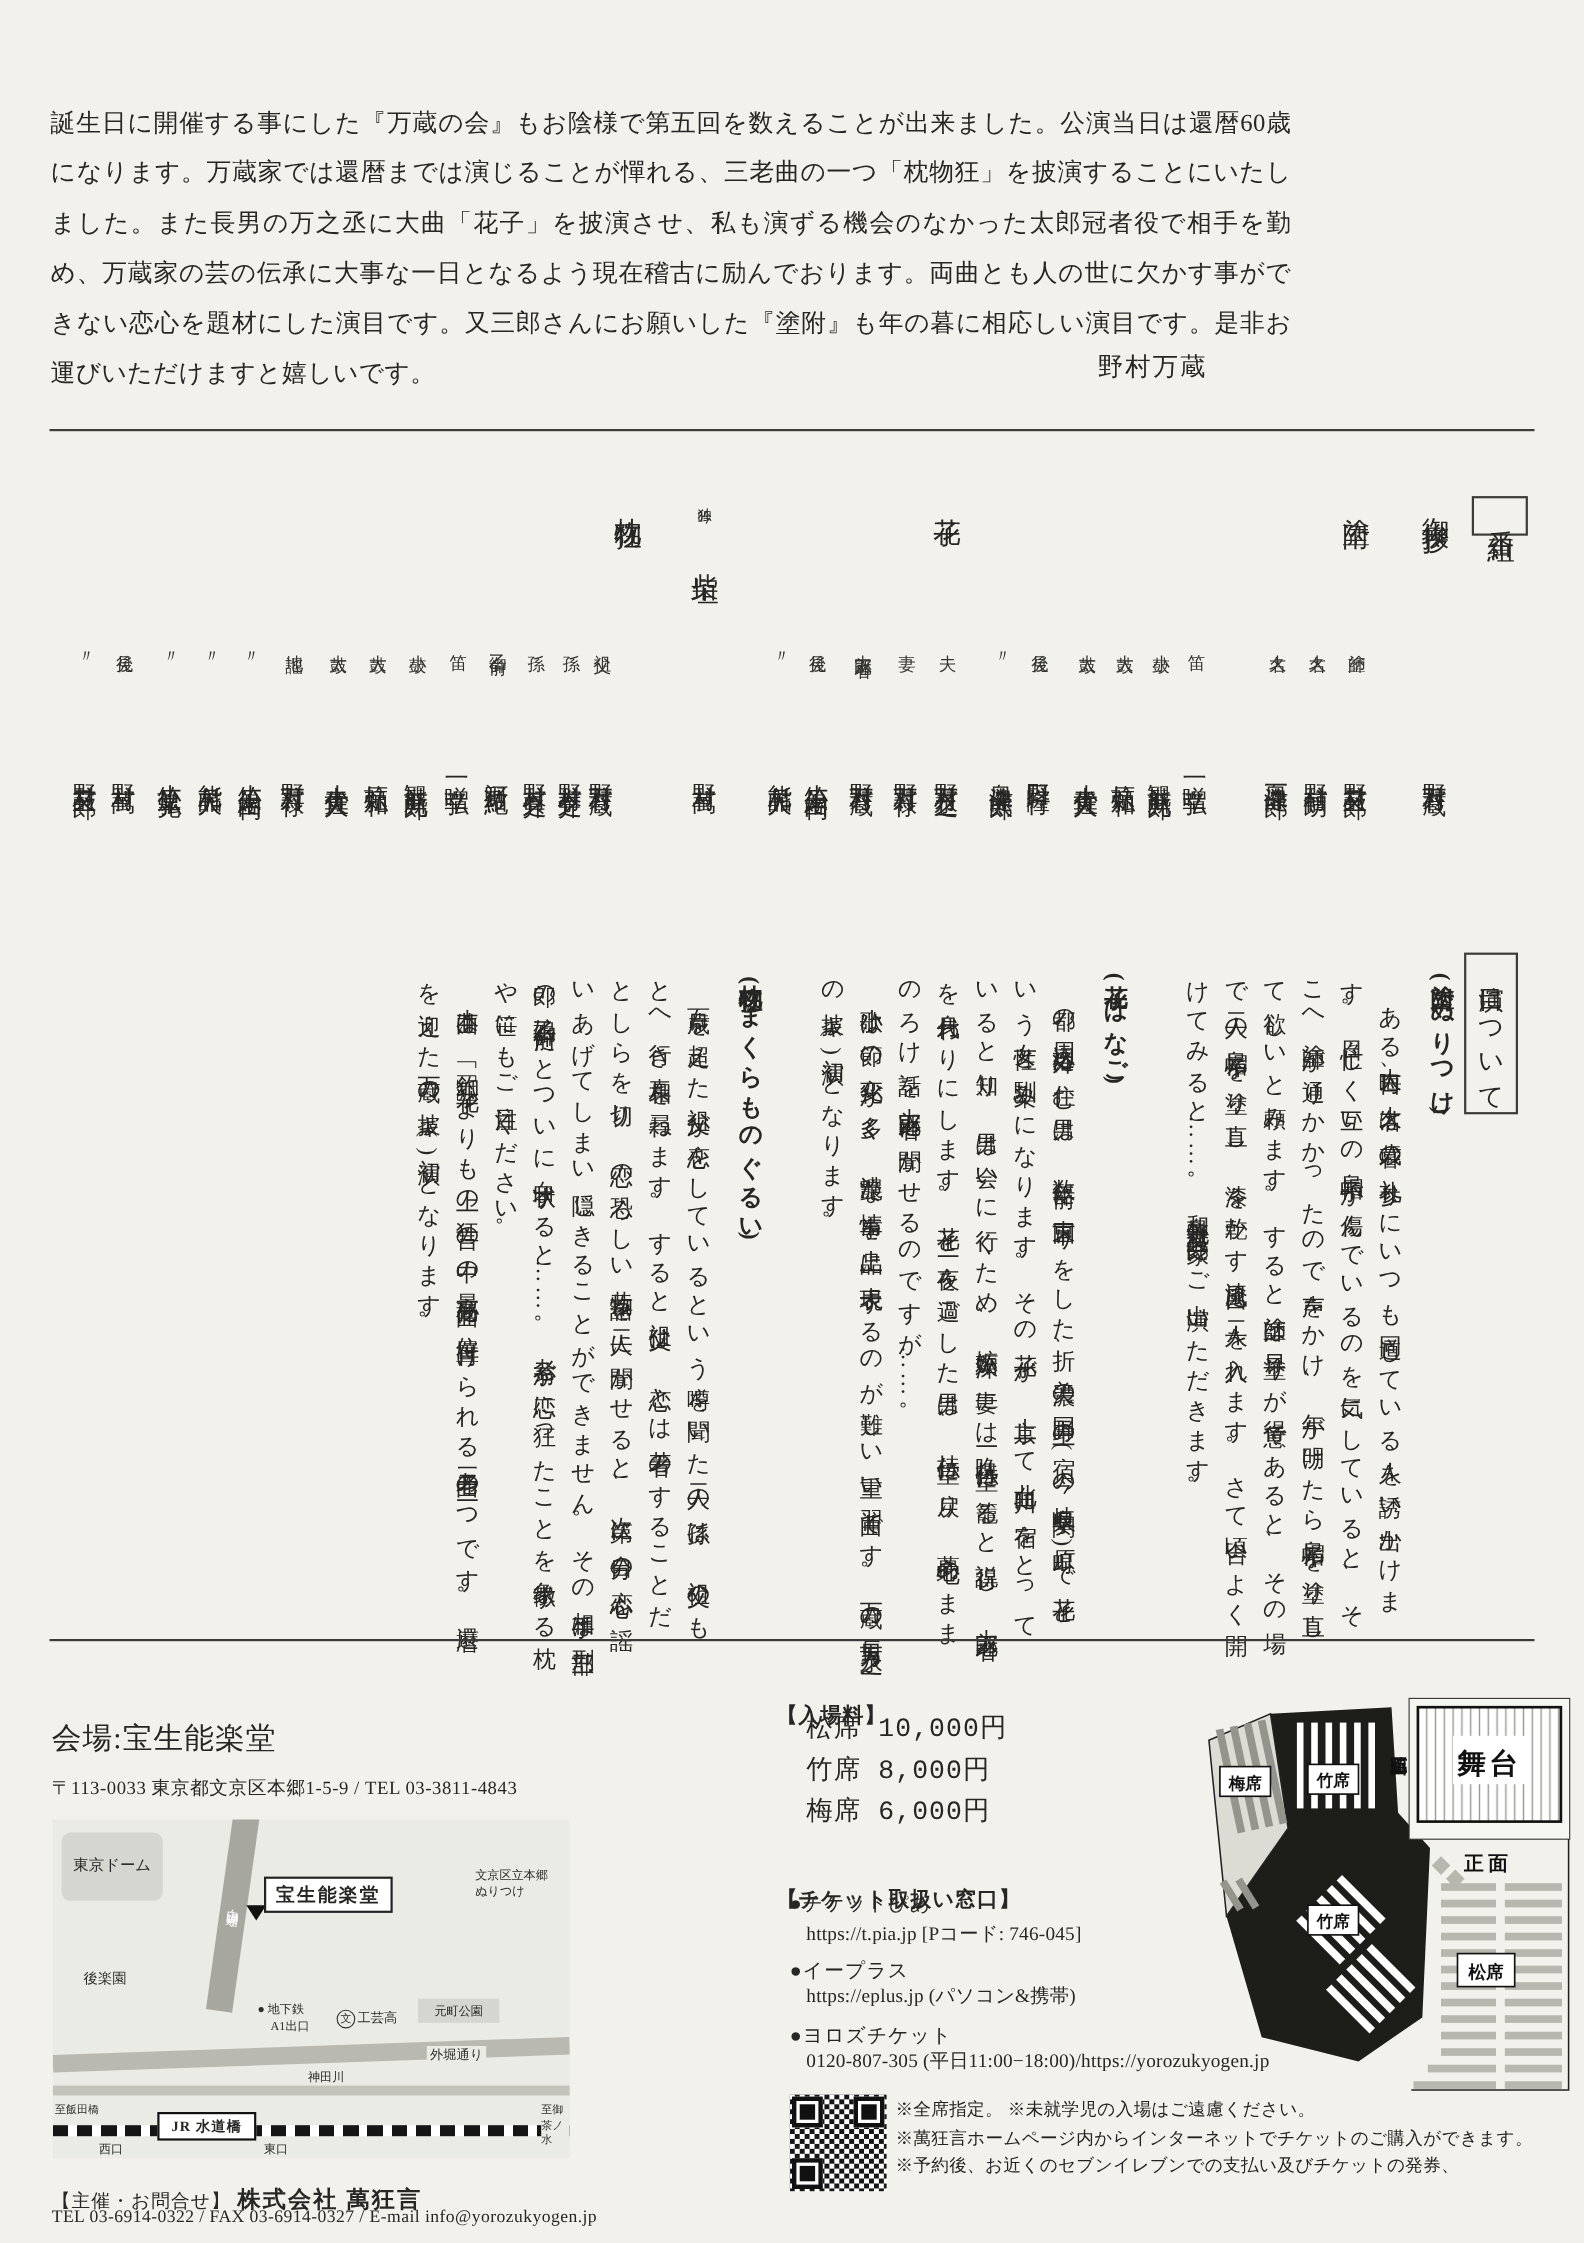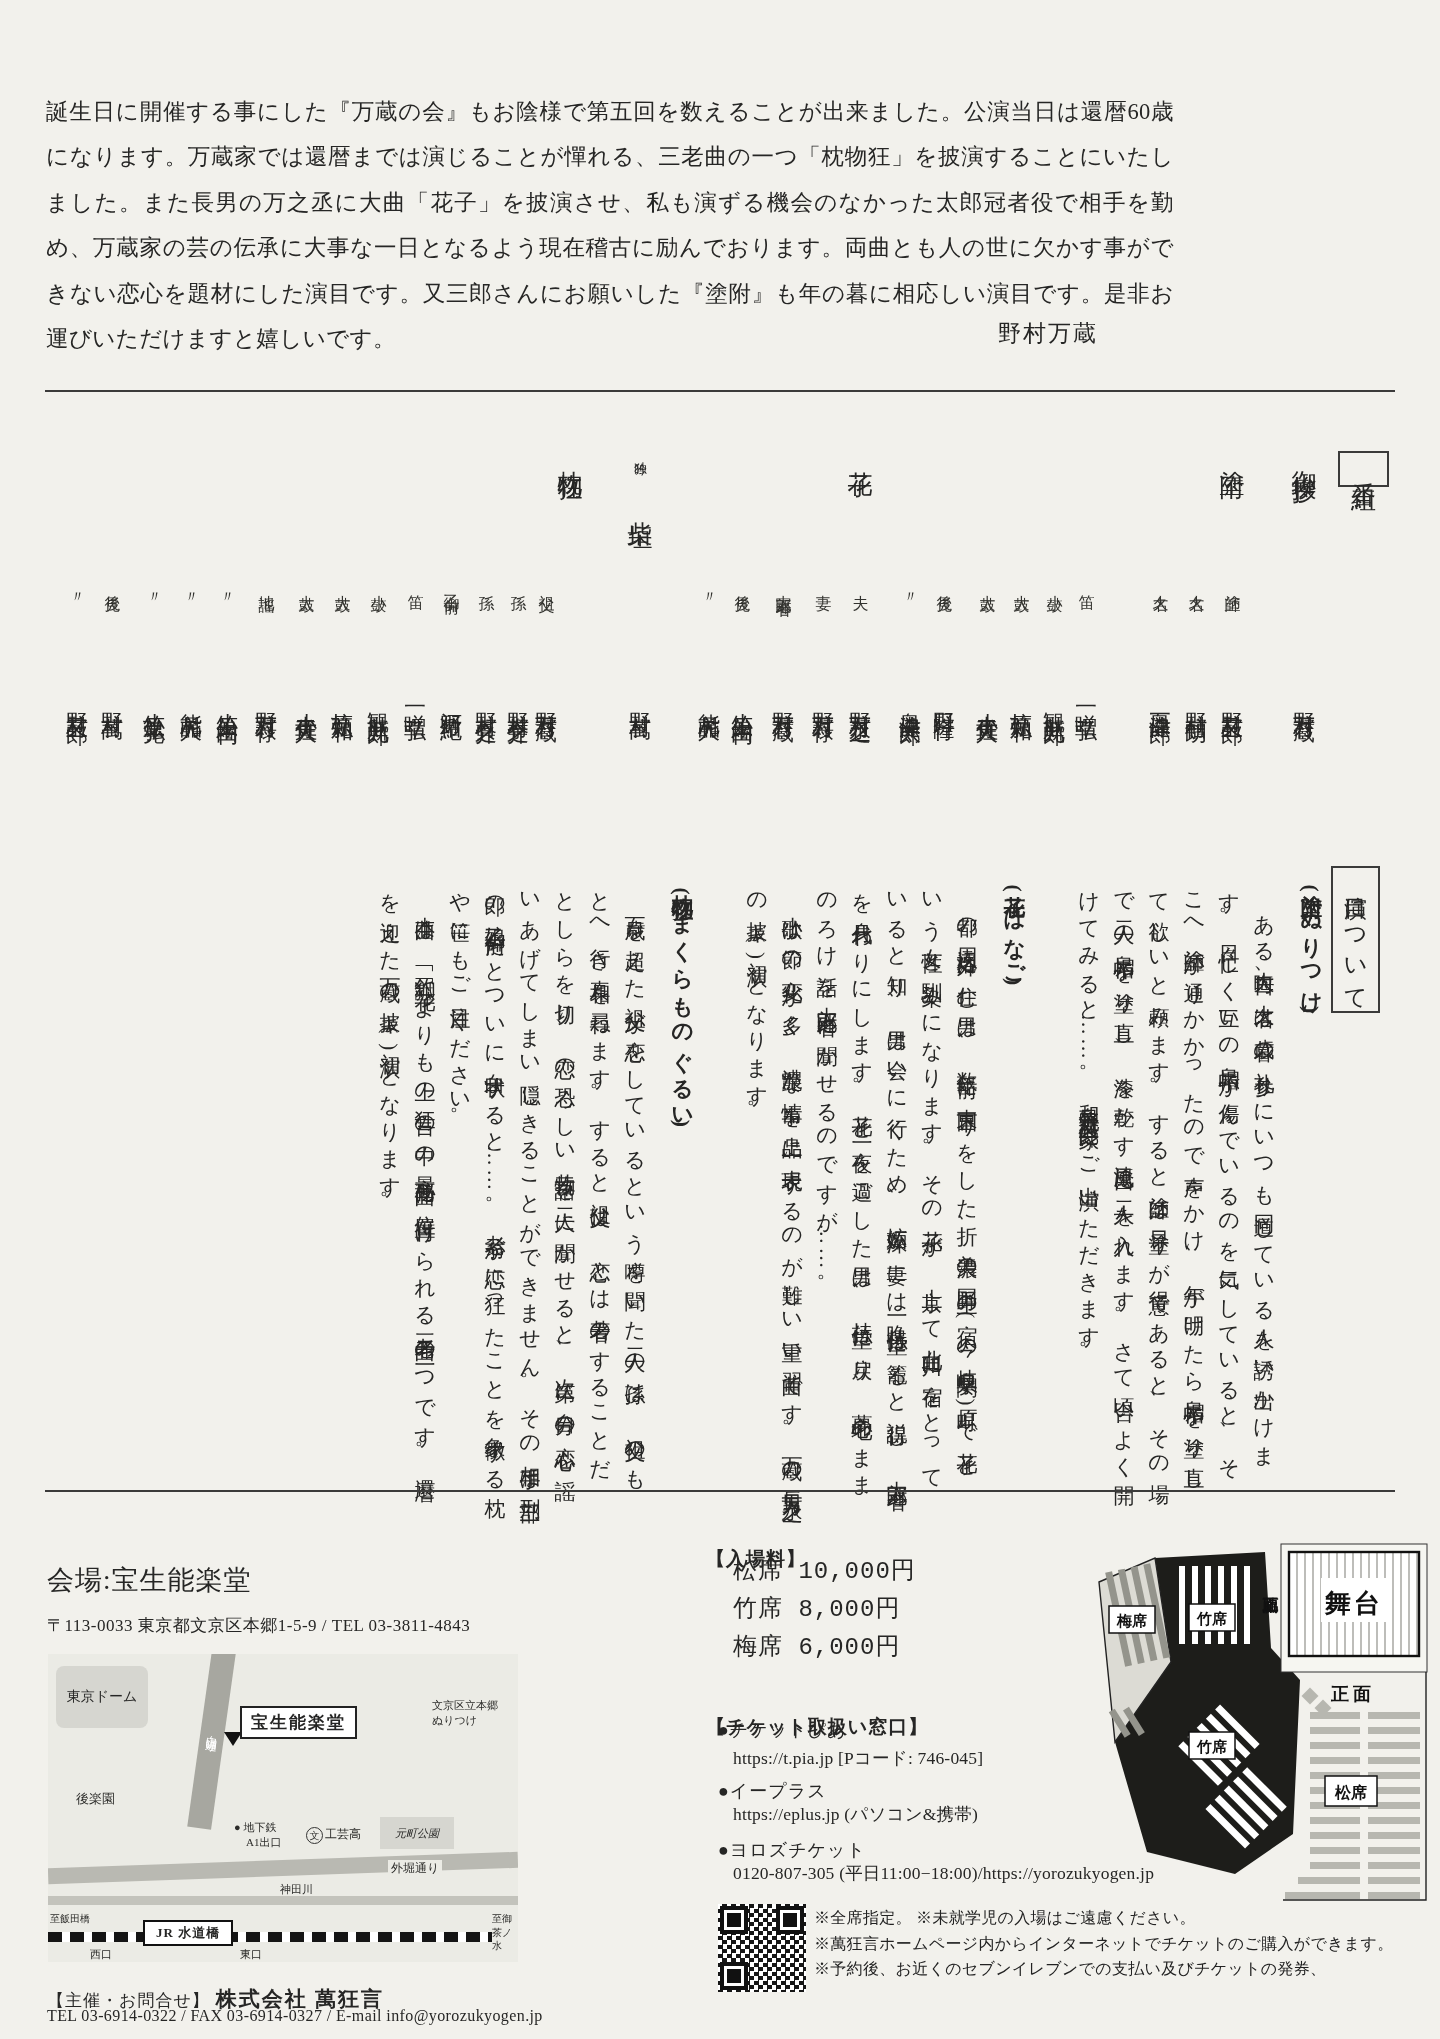--- a/index.html
+++ b/index.html
@@ -259,21 +259,21 @@
       <span>ぬりつけ</span>
     </div>
     <div class="lab" style="left:28px;top:136px;font-size:13px;">後楽園</div>
     <div class="lab" style="left:186px;top:166px;font-size:11px;">
       <span>● 地下鉄</span><br>
       <span style="padding-left:12px;">A1出口</span>
     </div>
     <div class="lab" style="left:258px;top:172px;">
       <span class="schoolmark">文</span><span>工芸高</span>
     </div>
-    <div class="blob" style="left:332px;top:163px;width:74px;height:32px;display:flex;align-items:center;justify-content:center;font-size:11px;font-style:italic;">元町公園</div>
+    <div class="blob" style="left:332px;top:163px;width:74px;height:22px;display:flex;align-items:center;justify-content:center;font-size:11px;">元町公園</div>
     <div class="jr"></div>
     <div class="jrbox">JR 水道橋</div>
     <div class="lab" style="left:42px;top:293px;font-size:11px;">西口</div>
     <div class="lab" style="left:192px;top:293px;font-size:11px;">東口</div>
     <div class="lab" style="left:2px;top:258px;font-size:10px;background:#ebebe5;">至飯田橋</div>
     <div class="lab" style="left:404px;top:258px;font-size:10px;background:#ebebe5;margin-left:40px;">至御茶ノ水</div>
   </div>
 
   <div class="tk-h" style="top:1516px">【入場料】</div>
   <div class="tk-price" style="top:1554px">

